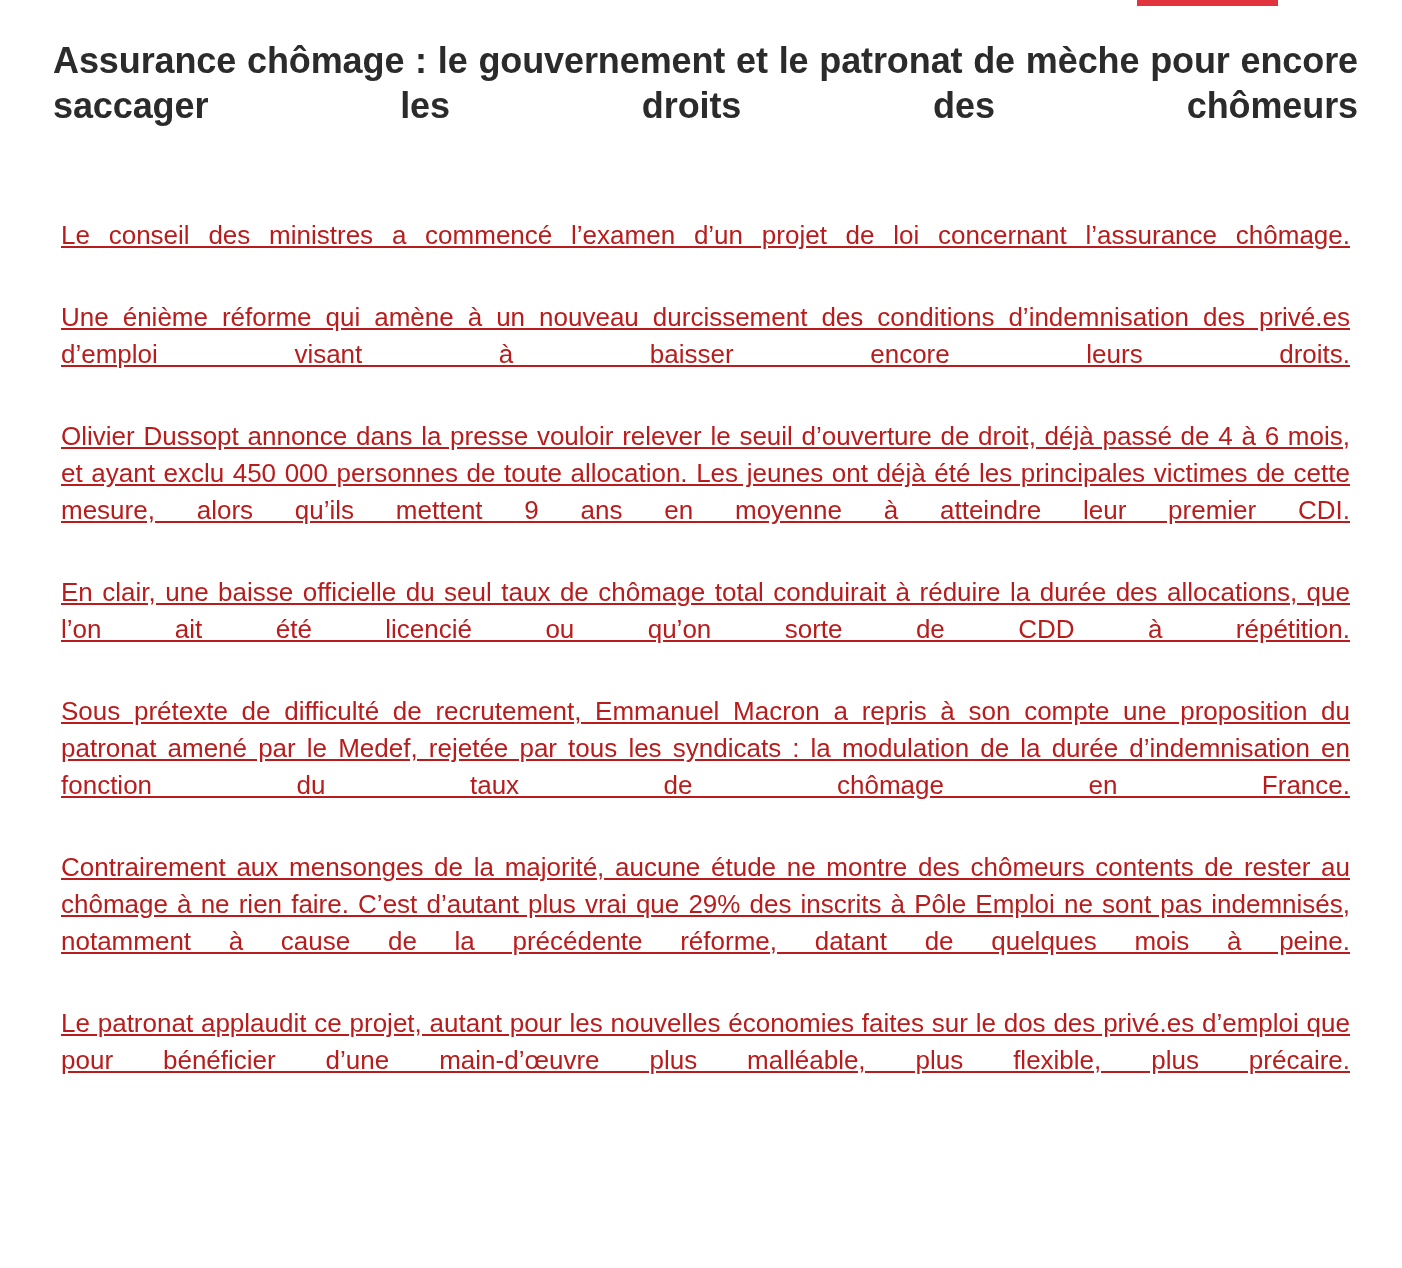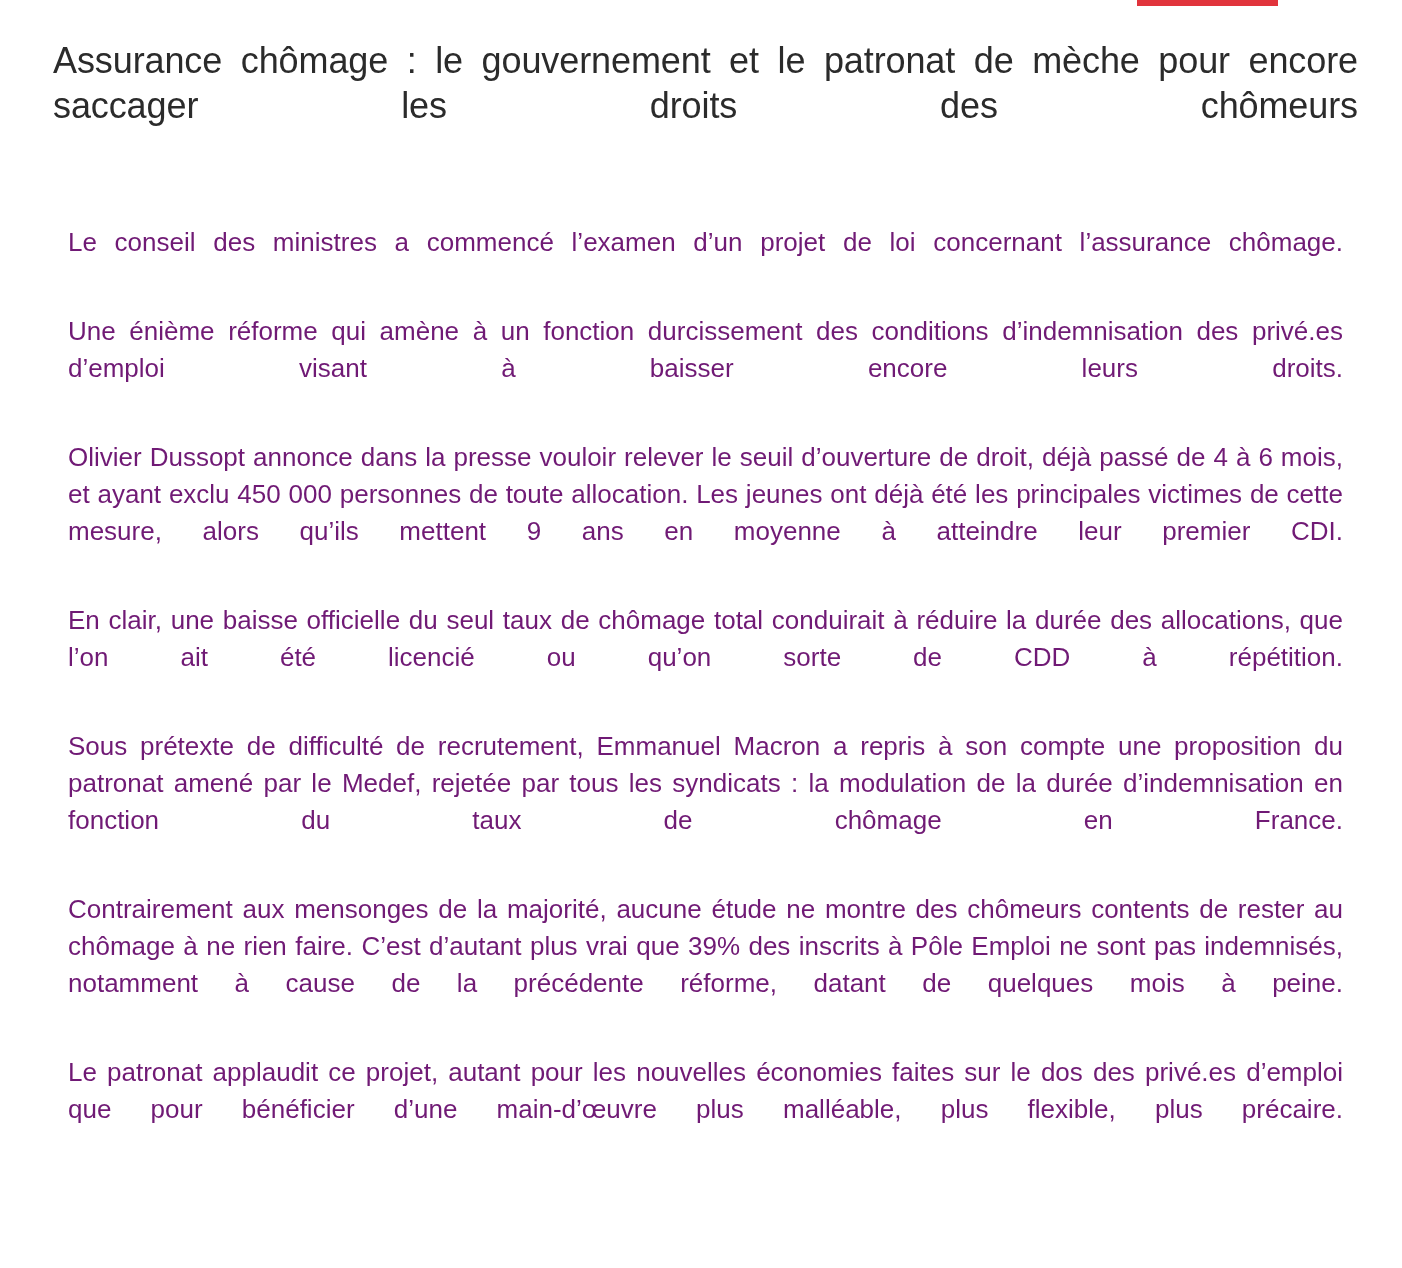--- a/index.html
+++ b/index.html
@@ -33,21 +33,21 @@
     height: 1268px;
     box-sizing: border-box;
     padding: 0 44px 0 53px;
   }
 
   .doc-title {
     margin: 0;
     padding-top: 38px;
     font-size: 36px;
     line-height: 45px;
-    font-weight: normal;
+    font-weight: bold;
     color: #2b2b2b;
     text-align: justify;
     text-justify: inter-word;
     letter-spacing: -0.1px;
     max-width: 1306px;
   }
   
   .doc-title::after {
     content: "";
     display: inline-block;
@@ -56,46 +56,47 @@
 
   .body-copy {
     margin: 0;
     padding-top: 36px;
     max-width: 1306px;
   }
 
   .body-line {
     font-size: 26px;
     line-height: 37px;
-    color: #701a75;
+    color: #b91c1c;
     text-align: justify;
     text-justify: inter-word;
-    margin: 15px;
+    margin: 8px;
     hyphens: none;
+    text-decoration: underline;
   }
   
   .body-line::after {
     content: "";
     display: inline-block;
     width: 100%;
   }
 </style>
 </head>
 <body>
 
 <div class="page">
 
   <div class="top-accent-bar"></div>
 
   <h1 class="doc-title">Assurance chômage : le gouvernement et le patronat de mèche pour encore saccager les droits des chômeurs</h1>
 
   <div class="body-copy">
     <p class="body-line">Le conseil des ministres a commencé l’examen d’un projet de loi concernant l’assurance chômage.</p>
-    <p class="body-line">Une énième réforme qui amène à un fonction durcissement des conditions d’indemnisation des privé.es d’emploi visant à baisser encore leurs droits.</p>
+    <p class="body-line">Une énième réforme qui amène à un nouveau durcissement des conditions d’indemnisation des privé.es d’emploi visant à baisser encore leurs droits.</p>
     <p class="body-line">Olivier Dussopt annonce dans la presse vouloir relever le seuil d’ouverture de droit, déjà passé de 4 à 6 mois, et ayant exclu 450 000 personnes de toute allocation. Les jeunes ont déjà été les principales victimes de cette mesure, alors qu’ils mettent 9 ans en moyenne à atteindre leur premier CDI.</p>
     <p class="body-line">En clair, une baisse officielle du seul taux de chômage total conduirait à réduire la durée des allocations, que l’on ait été licencié ou qu’on sorte de CDD à répétition.</p>
     <p class="body-line">Sous prétexte de difficulté de recrutement, Emmanuel Macron a repris à son compte une proposition du patronat amené par le Medef, rejetée par tous les syndicats : la modulation de la durée d’indemnisation en fonction du taux de chômage en France.</p>
-    <p class="body-line">Contrairement aux mensonges de la majorité, aucune étude ne montre des chômeurs contents de rester au chômage à ne rien faire. C’est d’autant plus vrai que 39% des inscrits à Pôle Emploi ne sont pas indemnisés, notamment à cause de la précédente réforme, datant de quelques mois à peine.</p>
+    <p class="body-line">Contrairement aux mensonges de la majorité, aucune étude ne montre des chômeurs contents de rester au chômage à ne rien faire. C’est d’autant plus vrai que 29% des inscrits à Pôle Emploi ne sont pas indemnisés, notamment à cause de la précédente réforme, datant de quelques mois à peine.</p>
     <p class="body-line">Le patronat applaudit ce projet, autant pour les nouvelles économies faites sur le dos des privé.es d’emploi que pour bénéficier d’une main-d’œuvre plus malléable, plus flexible, plus précaire.</p>
 
   </div>
 
 </div>
 
 </body></html>

